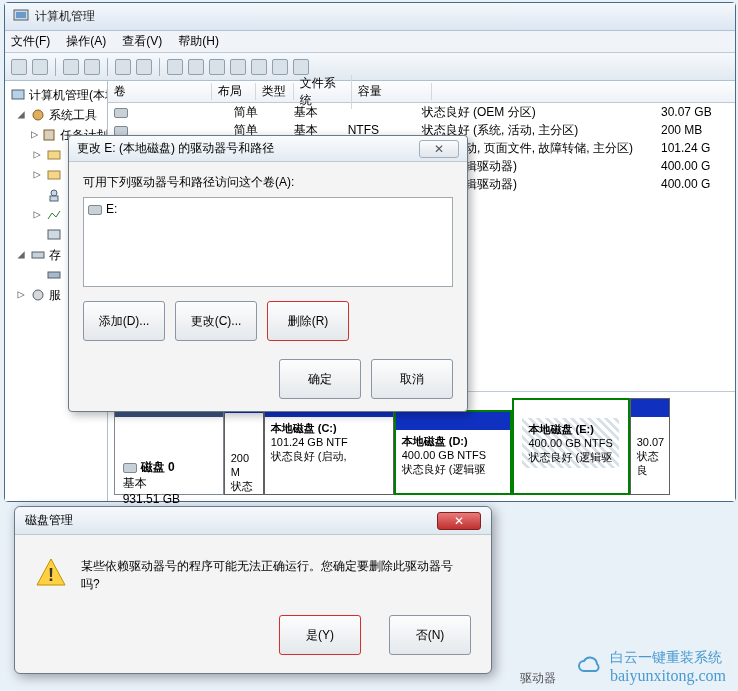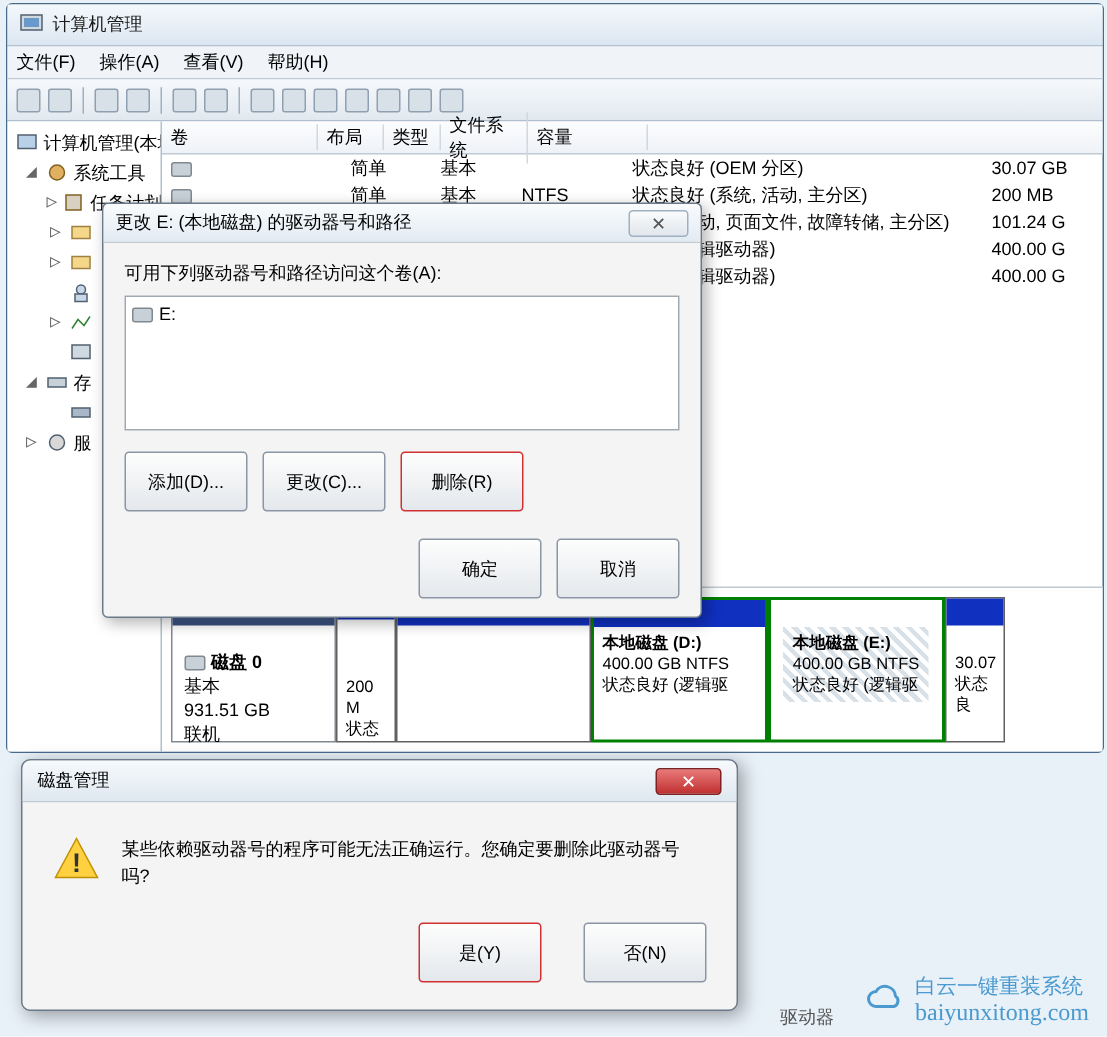--- a/index.html
+++ b/index.html
@@ -87,21 +87,21 @@
     display: flex;
     gap: 0;
     height: 110px;
     background:#fff;
   }
   .disk-left {
     width: 110px;
     border:1px solid #808890;
   }
   .disk-left-head { height:18px; background:linear-gradient(#6078a0,#3a5080); border-bottom:1px solid #3a5080;}
-  .disk-left-body { padding:16px 8px; line-height:16px;}
+  .disk-left-body { padding:4px 8px; line-height:16px;margin-top:38px;}
   .part-row { flex:1; display:flex; }
   .part {
     border:1px solid #606060;
     background:#fff;
     display:flex; flex-direction:column;
   }
   .part-head { height:18px; background:#1030c0;}
   .part-body { padding:4px 6px; font-size:11px; line-height:14px; overflow:hidden;}
   .part.sel { border:2px solid #008000; }
   .part.hatch .part-body { background: repeating-linear-gradient(45deg,#fff,#fff 3px,#d8e0e8 3px,#d8e0e8 6px);}
@@ -314,22 +314,23 @@
             <span>联机</span>
           </div>
         </div>
         <div class="part-row" id="parts">
             <div class="part" style="width: 40px; gap: 20px;">
               <div class="part-head"></div>
               <div class="part-body"><b></b><br>200 M<br>状态良好</div>
             </div>
             <div class="part" style="width: 130px;">
               <div class="part-head"></div>
+              <div class="part-body"><b>本地磁盘  (C:)</b><br>101.24 GB NTF<br>状态良好 (启动,</div>
             </div>
-            <div class="part sel" style="width: 118px;">
+            <div class="part sel" style="width: 118px; margin-top: 12px;">
               <div class="part-head"></div>
               <div class="part-body"><b>本地磁盘  (D:)</b><br>400.00 GB NTFS<br>状态良好 (逻辑驱</div>
             </div>
             <div class="part sel hatch" style="width: 118px; align-items: center;">
               <div class="part-head"></div>
               <div class="part-body"><b>本地磁盘  (E:)</b><br>400.00 GB NTFS<br>状态良好 (逻辑驱</div>
             </div>
             <div class="part" style="width: 40px;">
               <div class="part-head"></div>
               <div class="part-body"><b></b><br>30.07<br>状态良</div>

